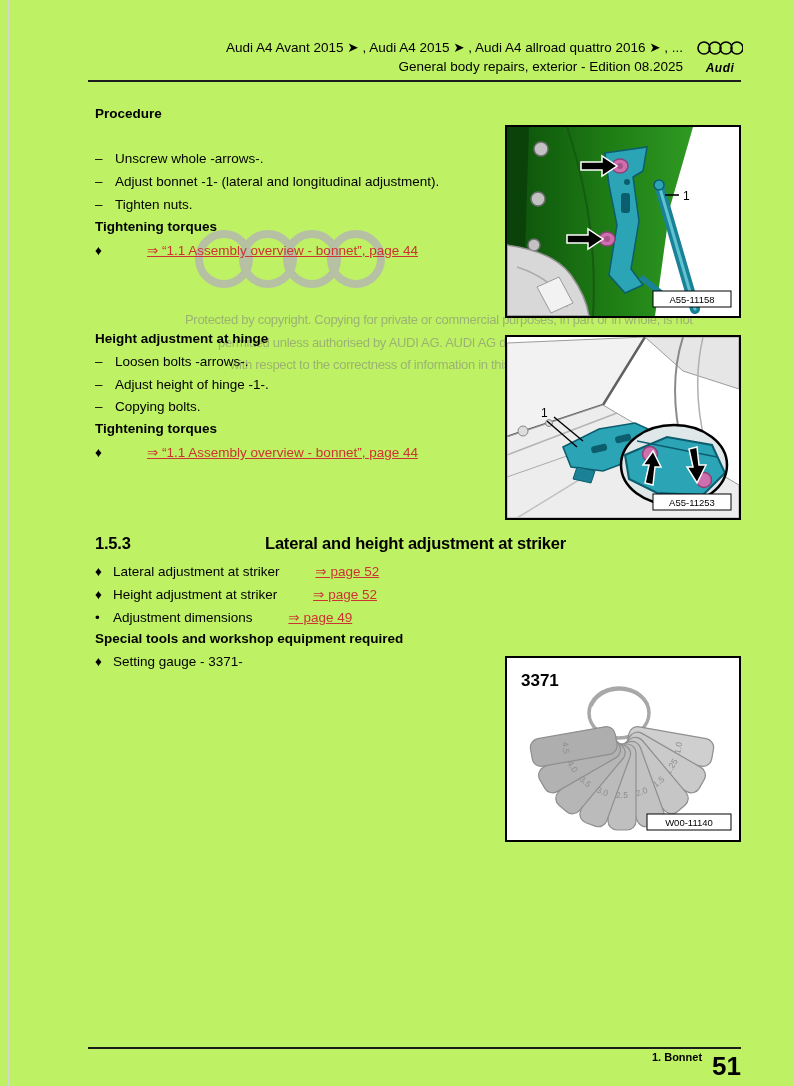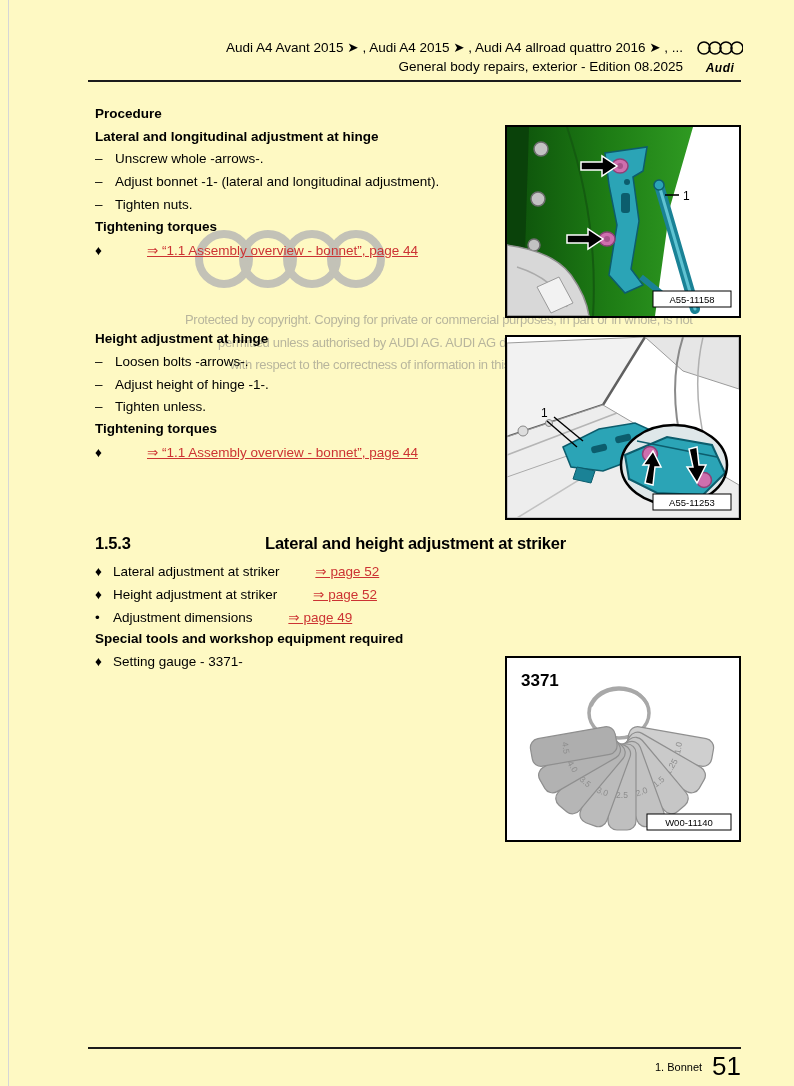--- a/index.html
+++ b/index.html
@@ -1,17 +1,17 @@
 <!DOCTYPE html>
 <html><head>
 <meta charset="utf-8">
 <style>
   * { margin:0; padding:0; box-sizing:border-box; }
   body { background:#fff; }
-  .page { position:relative; width:794px; height:1086px; background:#fef9c3;
+  .page { position:relative; width:794px; height:1086px; background:#bef264;
           font-family:"Liberation Sans", sans-serif; color:#000; overflow:hidden; }
   .scan-edge { position:absolute; left:8px; top:0; width:1px; height:100%; background:#d6d6d6; }
 
   
   .header-text { position:absolute; left:88px; top:38px; width:595px; text-align:right;
                  font-size:13.5px; line-height:19px; z-index:2; }
   .logo { position:absolute; left:697px; top:40px; width:46px; text-align:center; z-index:2; }
   .logo-word { font-size:12px; font-weight:bold; font-style:italic; letter-spacing:.5px; margin-top:1px; }
   .hrule { position:absolute; left:88px; width:653px; height:2px; background:#1c1c1c; z-index:2; }
 
@@ -31,21 +31,21 @@
   .wm-rings { position:absolute; left:195px; top:229px; z-index:1; opacity:.8; }
 
   
   figure { position:absolute; border:2px solid #000; background:#fff; z-index:4; }
   figure svg { display:block; }
   .fig1 { left:505px; top:125px; }
   .fig2 { left:505px; top:335px; }
   .fig3 { left:505px; top:656px; }
 
   
-  .footer-box { position:absolute; right:53px; top:1051px; display:flex; align-items:center; z-index:2; }
+  .footer-box { position:absolute; right:53px; top:1051px; display:flex; align-items:flex-start; z-index:2;font-weight:bold; }
   .footer-chapter { font-size:11px; margin-right:10px; }
   .footer-page { font-size:26px; }
 </style>
 </head>
 <body>
 
 <div class="page">
   <div class="scan-edge"></div>
 
   <div class="header-text">
@@ -67,21 +67,20 @@
     <circle cx="29" cy="30" r="25" fill="none" stroke="#b5b5b5" stroke-width="8"></circle>
     <circle cx="73" cy="30" r="25" fill="none" stroke="#b5b5b5" stroke-width="8"></circle>
     <circle cx="117" cy="30" r="25" fill="none" stroke="#b5b5b5" stroke-width="8"></circle>
     <circle cx="161" cy="30" r="25" fill="none" stroke="#b5b5b5" stroke-width="8"></circle>
   </svg>
   <div class="wm-line" style="left:185px;top:312px">Protected by copyright. Copying for private or commercial purposes, in part or in whole, is not</div>
   <div class="wm-line" style="left:218px;top:335px">permitted unless authorised by AUDI AG. AUDI AG does</div>
   <div class="wm-line" style="left:230px;top:357px">with respect to the correctness of information in this do</div>
 
   <div class="row bold" style="top:106px">Procedure</div>
-  <div class="row bold" style="top:129px">Lateral and longitudinal adjustment at hinge</div>
   <div class="row" style="top:151px">
     <span class="g">–</span><span>Unscrew whole -arrows-.</span>
   </div>
   <div class="row" style="top:174px">
     <span class="g">–</span><span>Adjust bonnet -1- (lateral and longitudinal adjustment).</span>
   </div>
   <div class="row" style="top:197px">
     <span class="g">–</span><span>Tighten nuts.</span>
   </div>
   <div class="row bold" style="top:219px">Tightening torques</div>
@@ -129,21 +128,21 @@
   </figure>
 
   <div class="row bold" style="top:331px">Height adjustment at hinge</div>
   <div class="row" style="top:354px">
     <span class="g">–</span><span>Loosen bolts -arrows-.</span>
   </div>
   <div class="row" style="top:377px">
     <span class="g">–</span><span>Adjust height of hinge -1-.</span>
   </div>
   <div class="row" style="top:399px">
-    <span class="g">–</span><span>Tighten unless.</span>
+    <span class="g">–</span><span>Copying bolts.</span>
   </div>
   <div class="row bold" style="top:421px">Tightening torques</div>
   <div class="row" style="top:444px">
     <span class="g">♦</span><a class="red-link">⇒ “1.1 Assembly overview - bonnet”, page 44</a>
   </div>
 
   <figure class="fig2">
     <svg width="232" height="181" viewBox="0 0 232 181">
       <defs>
           <clipPath id="cp2">

